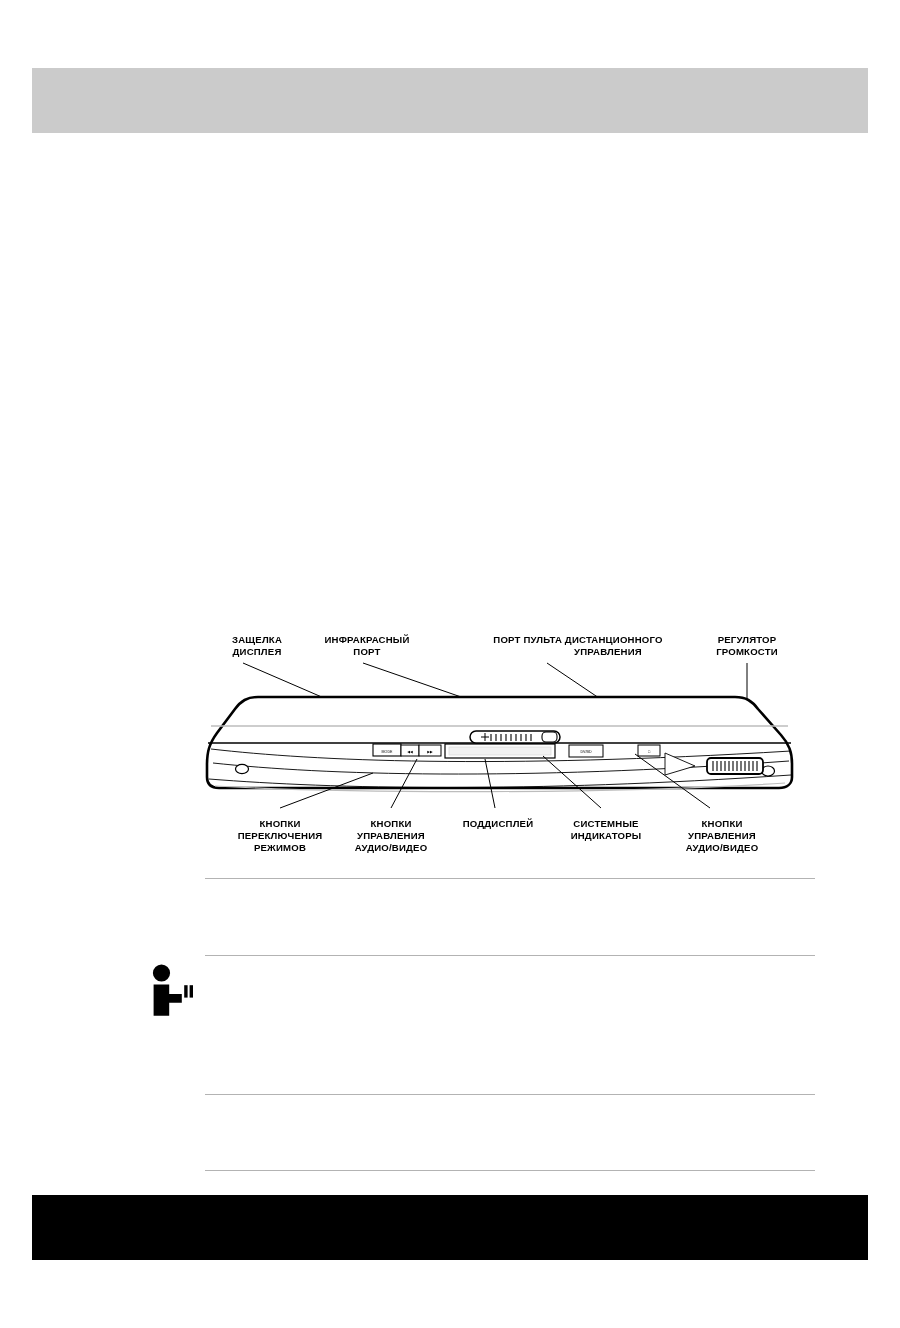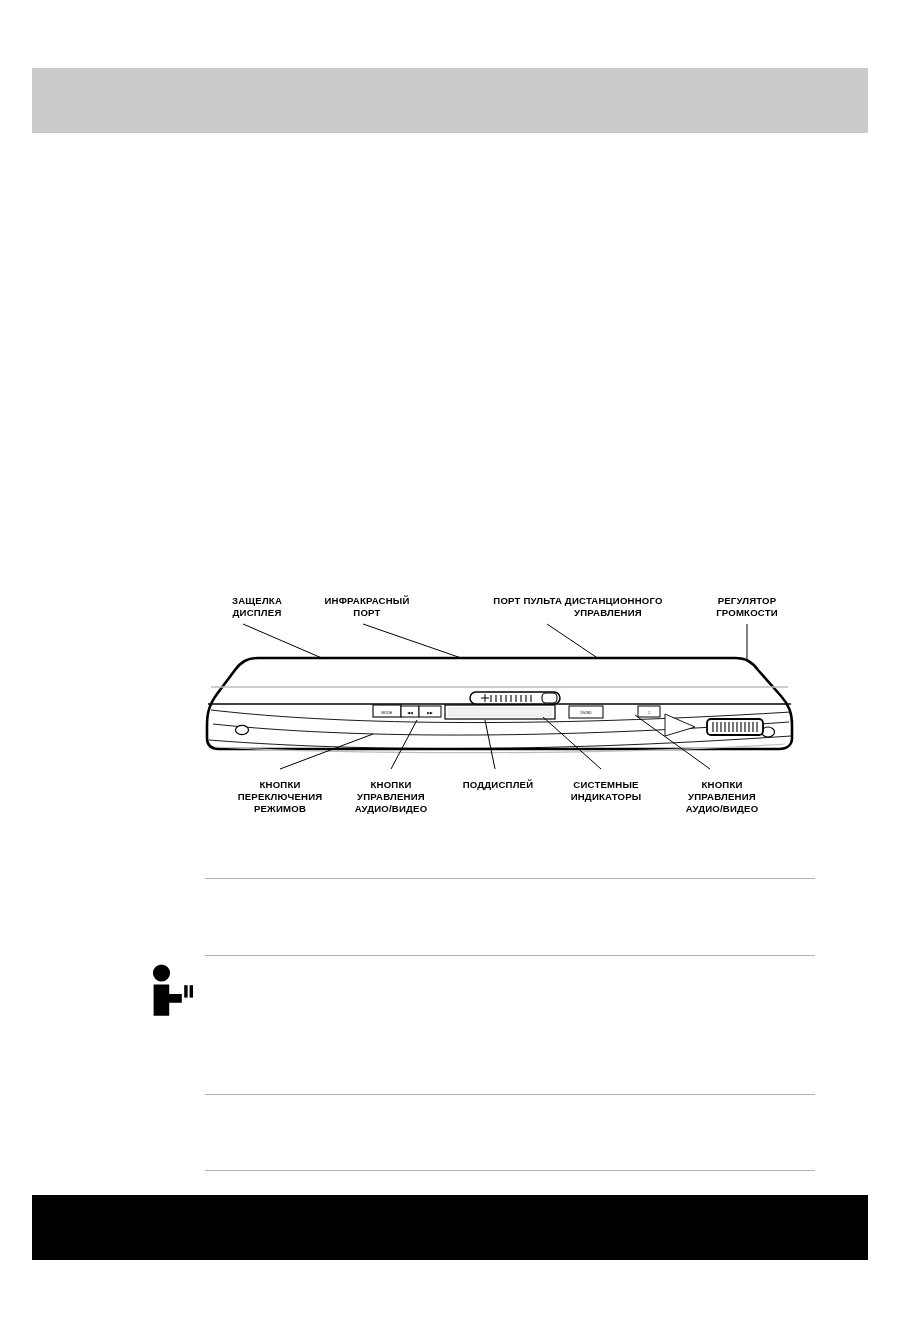--- a/index.html
+++ b/index.html
@@ -49,21 +49,21 @@
     position: absolute;
     left: 147px;
     top: 960px;
     width: 56px;
     height: 56px;
   }
 
   .figure {
     position: absolute;
     left: 195px;
-    top: 584px;
+    top: 623px;
     width: 620px;
     height: 245px;
   }
   .figure svg {
     display: block;
   }
   .lbl {
     font-family: "Liberation Sans", sans-serif;
     font-weight: bold;
     font-size: 9.6px;

